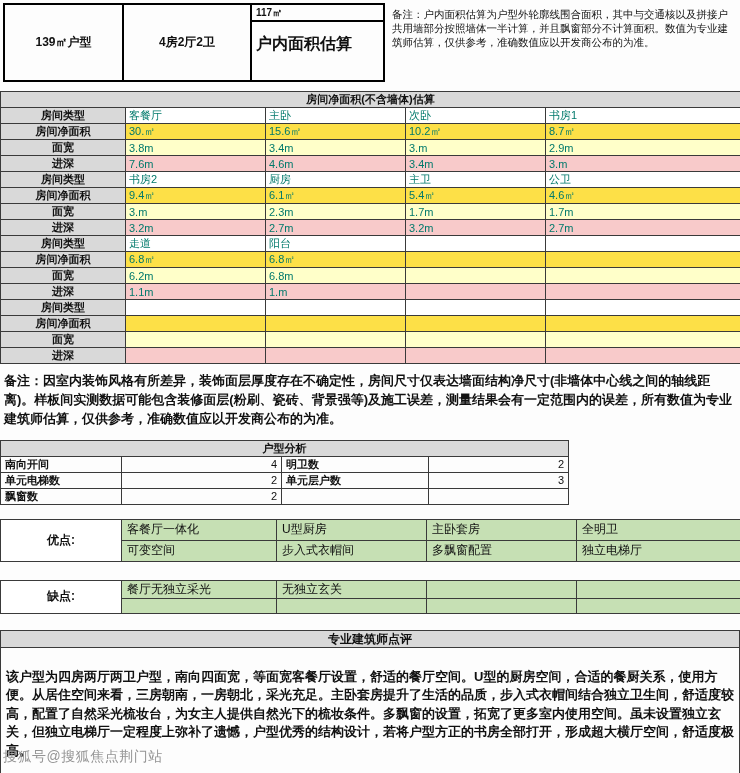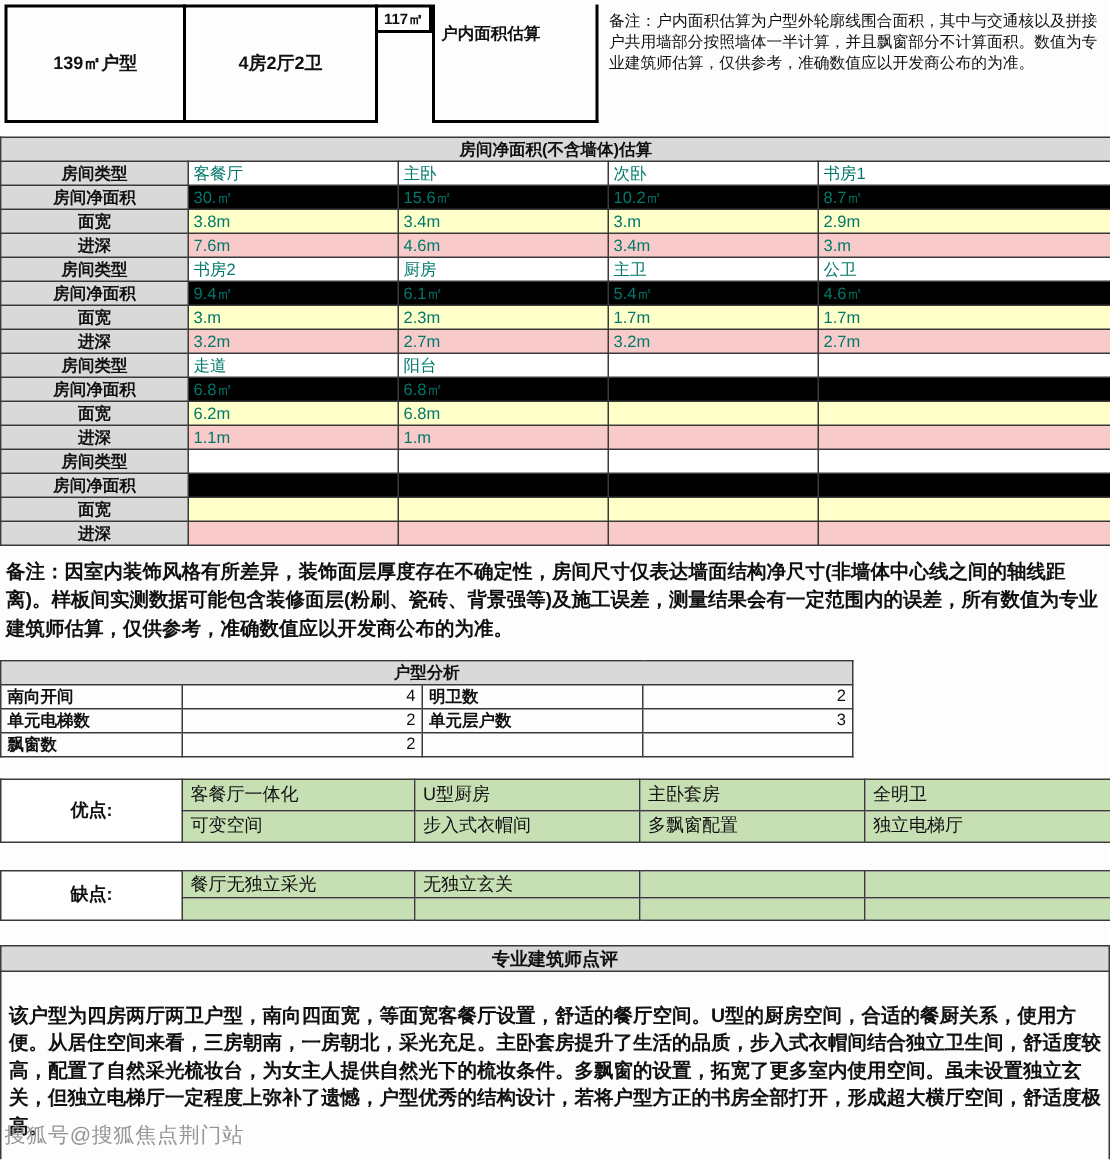--- a/index.html
+++ b/index.html
@@ -3,36 +3,36 @@
 <meta charset="utf-8">
 <style>
   html,body { margin:0; padding:0; background:#ffffff; }
   body { width:740px; height:773px; font-family:"Liberation Sans","DejaVu Sans",sans-serif; color:#111; }
   .page { position:relative; width:740px; height:773px; overflow:hidden; background:#fdfdfd; }
 
   
   .tophdr { display:flex; align-items:stretch; padding:3px 0 0 3px; height:82px; box-sizing:border-box; }
   .c1 { width:121px; border:2px solid #000; display:flex; align-items:center; justify-content:center; font-weight:700; font-size:12px; box-sizing:border-box; }
   .c2 { width:130px; border:2px solid #000; margin-left:-2px; display:flex; align-items:center; justify-content:center; font-weight:700; font-size:12px; box-sizing:border-box; }
-  .c3 { width:149px; margin-left:-2px; display:flex; box-sizing:border-box; }
+  .c3 { width:135px; margin-left:-2px; display:flex; flex-direction:column; box-sizing:border-box; }
   .c3a { border:2px solid #000; height:19px; font-size:10px; font-weight:700; padding:1px 4px; box-sizing:border-box; }
-  .c3b { border:2px solid #000; border-top:none; flex:1; font-size:11px; font-weight:700; padding:12px 4px 0; box-sizing:border-box; }
+  .c3b { border:2px solid #000; border-top:none; flex:1; font-size:16px; font-weight:700; padding:12px 4px 0; box-sizing:border-box; }
   .c4 { flex:1; padding:5px 4px 0 7px; font-size:10.5px; line-height:1.32; }
 
   
   table { border-collapse:collapse; table-layout:fixed; }
   td { box-sizing:border-box; }
   .ttl { background:#d9d9d9; font-weight:700; text-align:center; font-size:11px; height:17px; }
 
   
   .room { width:740px; margin:9px 0 0 0; }
   .room td { border:1px solid #3a3a3a; height:15px; font-size:11px; padding:0 3px; overflow:hidden; white-space:nowrap; }
   .room .lbl { background:#d9d9d9; font-weight:700; text-align:center; }
   .room .val { color:#00796b; }
-  tr.ra td.val { background:#000000; }
+  tr.ra td.val { background:#fde047; }
   tr.rw td { background:#ffffc9;margin-top:27px; }
   tr.rd td { background:#f8caca; }
   tr.rt td.val { background:#ffffff; }
 
   
   .note { margin:7px 2px 0 2px; font-size:13px; font-weight:600; line-height:1.48; padding:0 2px; }
 
   
   .analysis { width:568px; margin-top:11px; }
   .analysis td { border:1px solid #3a3a3a; height:15px; font-size:11px; padding:0 4px; overflow:hidden; white-space:nowrap; }

